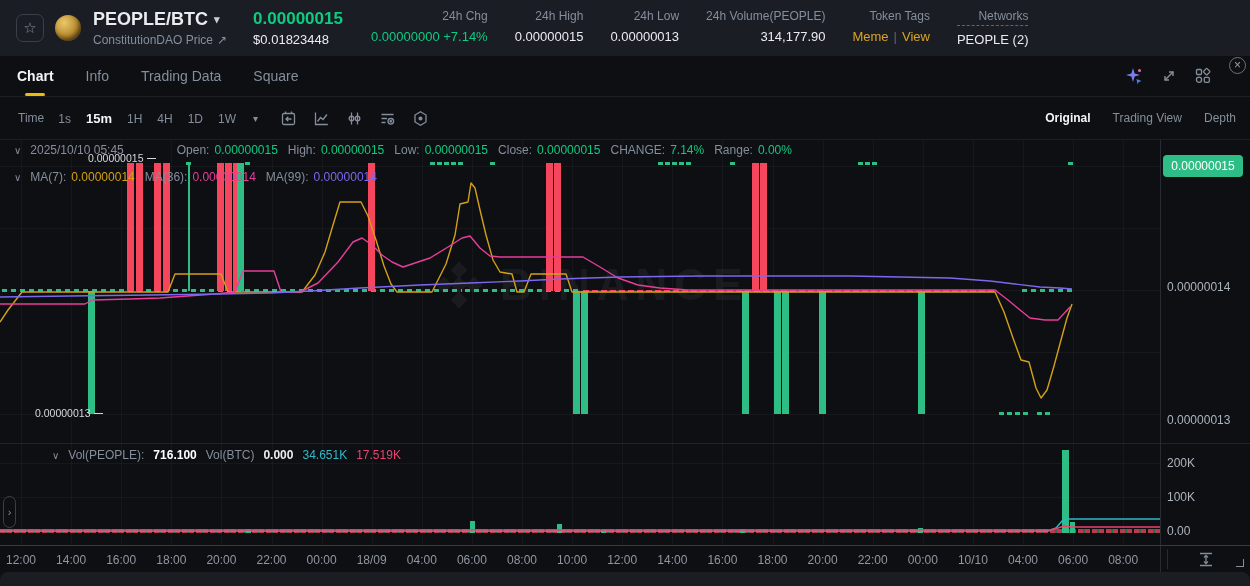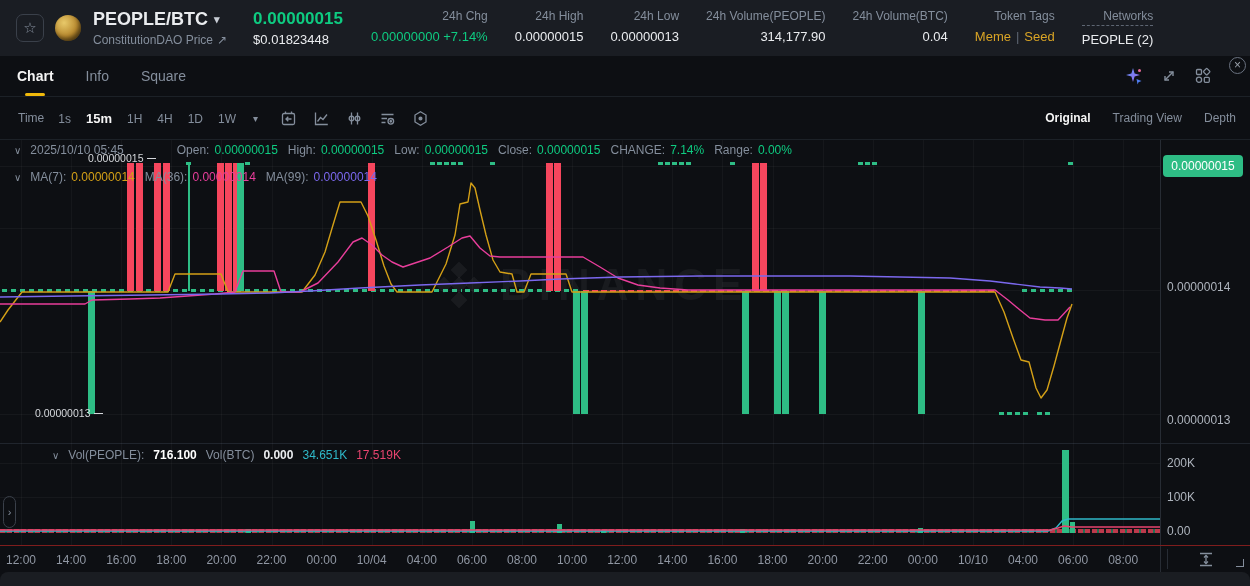--- a/index.html
+++ b/index.html
@@ -128,38 +128,35 @@
         </div>
         <div class="stat">
           <div class="stat-label">24h Low</div>
           <div class="stat-value white">0.00000013</div>
         </div>
         <div class="stat">
           <div class="stat-label">24h Volume(PEOPLE)</div>
           <div class="stat-value white">314,177.90</div>
         </div>
         <div class="stat">
-          <div class="stat-label">24h Volume(BTC)</div>
-          <div class="stat-value white">0.04</div>
-        </div>
-        <div class="stat">
           <div class="stat-label">Token Tags</div>
-          <div class="stat-value gold"><span class="tag">Meme</span><span class="tag-sep">|</span><span class="tag">Seed</span></div>
+          <div class="stat-value gold"><span class="tag">Meme</span><span class="tag-sep">|</span><span class="tag">View</span></div>
         </div>
         <div class="stat">
           <div class="stat-label dashed">Networks</div>
           <div class="stat-value white">PEOPLE (2)</div>
         </div>
       </div>
   </header>
 
   <nav class="tabbar">
     <div id="tabs" style="display:flex;gap:32px;height:100%;">
         <div class="tab active">Chart</div>
         <div class="tab">Info</div>
+        <div class="tab">Trading Data</div>
         <div class="tab">Square</div>
       </div>
     <div class="tab-icons">
       <svg width="20" height="20" viewBox="0 0 20 20">
         <defs>
             <linearGradient id="gsp" x1="0" y1="0" x2="1" y2="1">
               <stop offset="0" stop-color="#5b8def"></stop>
               <stop offset="1" stop-color="#a06bf0"></stop>
             </linearGradient>
           </defs>
@@ -423,21 +420,21 @@
           <path d="M10 4.5 V12.5"></path>
           <path d="M8 6.5 L10 4.5 L12 6.5 M8 10.5 L10 12.5 L12 10.5"></path>
       </svg>
     <div class="time-label" style="left: 21px;">12:00</div>
         <div class="time-label" style="left: 71.1px;">14:00</div>
         <div class="time-label" style="left: 121.2px;">16:00</div>
         <div class="time-label" style="left: 171.3px;">18:00</div>
         <div class="time-label" style="left: 221.4px;">20:00</div>
         <div class="time-label" style="left: 271.5px;">22:00</div>
         <div class="time-label" style="left: 321.6px;">00:00</div>
-        <div class="time-label" style="left: 371.7px;">10/04</div>
+        <div class="time-label" style="left: 371.7px;">18/09</div>
         <div class="time-label" style="left: 421.8px;">04:00</div>
         <div class="time-label" style="left: 471.9px;">06:00</div>
         <div class="time-label" style="left: 522px;">08:00</div>
         <div class="time-label" style="left: 572.1px;">10:00</div>
         <div class="time-label" style="left: 622.2px;">12:00</div>
         <div class="time-label" style="left: 672.3px;">14:00</div>
         <div class="time-label" style="left: 722.4px;">16:00</div>
         <div class="time-label" style="left: 772.5px;">18:00</div>
         <div class="time-label" style="left: 822.6px;">20:00</div>
         <div class="time-label" style="left: 872.7px;">22:00</div>

